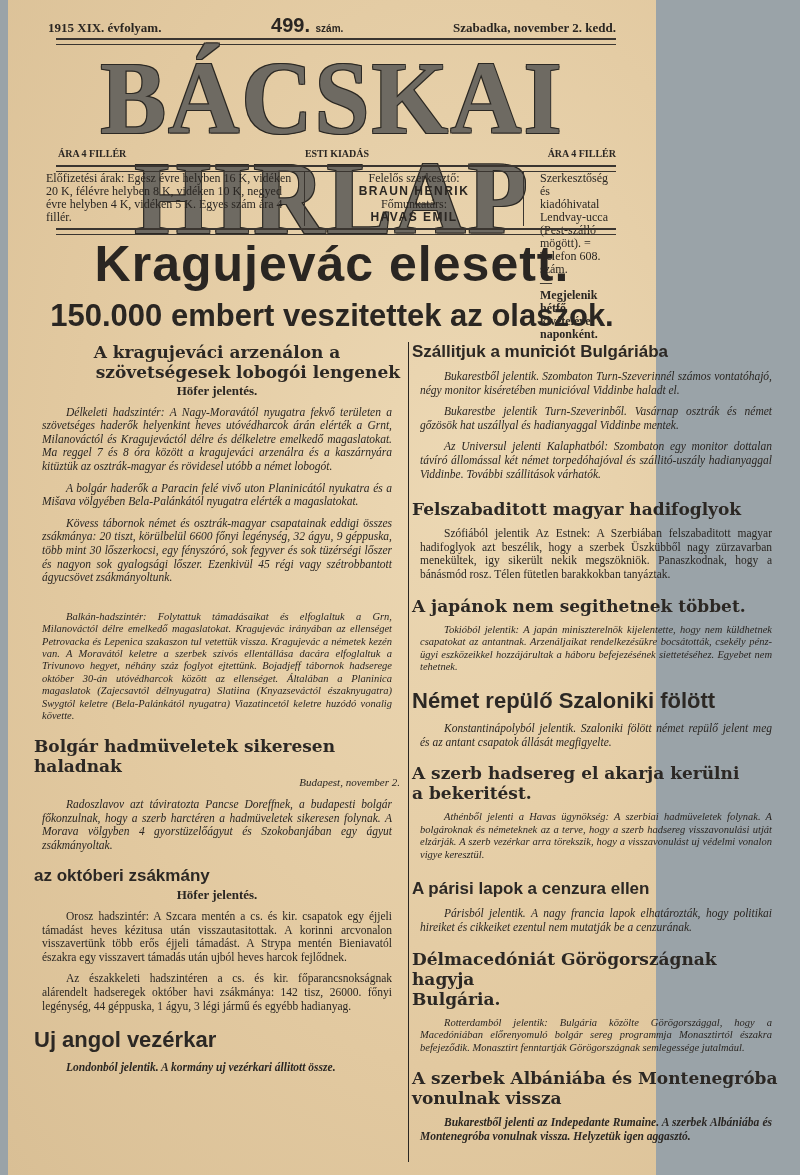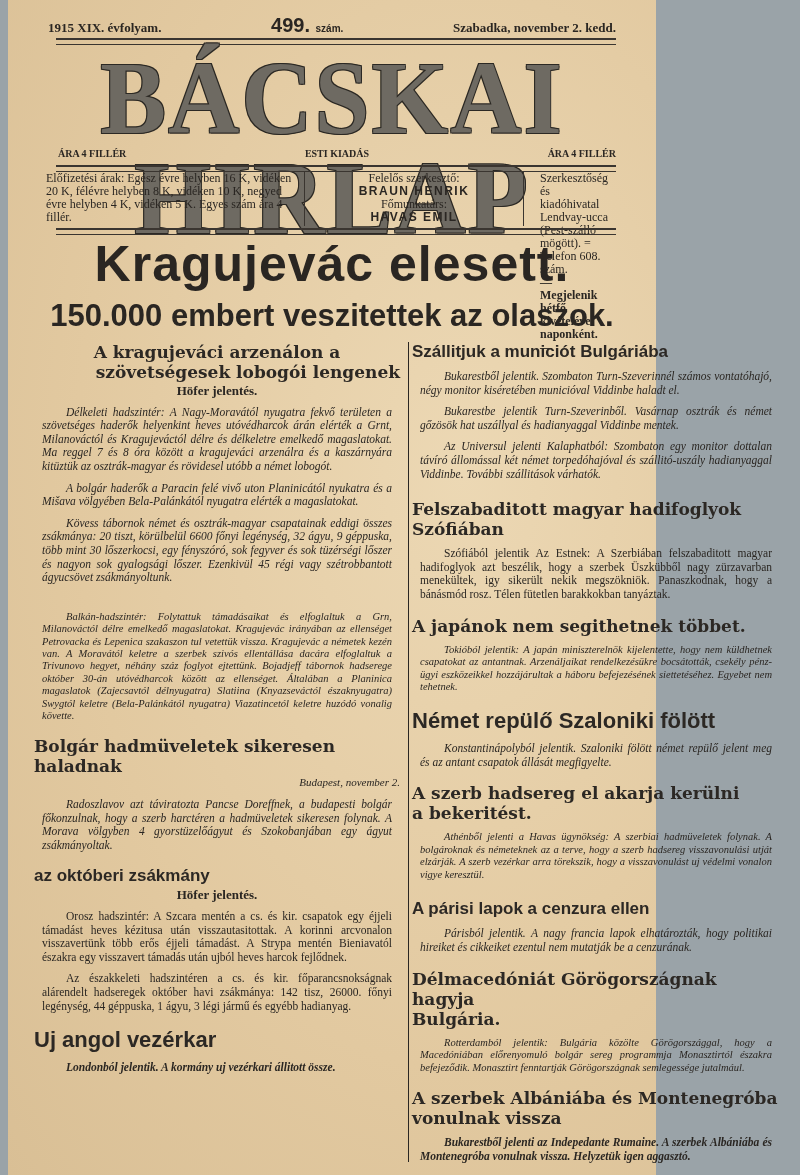--- a/index.html
+++ b/index.html
@@ -135,21 +135,20 @@
     <p class="it" style="font-weight:bold">Londonból jelentik. A kormány uj vezérkari állitott össze.</p>
   </div>
 
   <div class="col right">
     <div class="h l sans">Szállitjuk a municiót Bulgáriába</div>
     <p class="it">Bukarestből jelentik. Szombaton Turn-Szeverinnél számos vontatóhajó, négy monitor kiséretében municióval Viddinbe haladt el.</p>
     <p class="it">Bukarestbe jelentik Turn-Szeverinből. Vasárnap osztrák és német gőzösök hat uszállyal és hadianyaggal Viddinbe mentek.</p>
     <p class="it">Az Universul jelenti Kalaphatból: Szombaton egy monitor dottalan távíró állomással két német torpedóhajóval és szállitó-uszály hadianyaggal Viddinbe. További szállitások várhatók.</p>
     <div class="gap2"></div>
     <div class="h l">Felszabaditott magyar hadifoglyok</div>
-    <div class="h l">Szófiában</div>
     <p>Szófiából jelentik Az Estnek: A Szerbiában felszabaditott magyar hadifoglyok azt beszélik, hogy a szerbek Üszkübből nagy zürzavarban menekültek, igy sikerült nekik megszökniök. Panaszkodnak, hogy a bánásmód rosz. Télen fütetlen barakkokban tanyáztak.</p>
     <div class="gap"></div>
     <div class="h l">A japánok nem segithetnek többet.</div>
     <p class="it" style="font-size:10.5px;line-height:12.6px">Tokióból jelentik: A japán miniszterelnök kijelentette, hogy nem küldhetnek csapatokat az antantnak. Arzenáljaikat rendelkezésükre bocsátották, csekély pénz-ügyi eszközeikkel hozzájárultak a háboru befejezésének siettetéséhez. Egyebet nem tehetnek.</p>
     <div class="gap"></div>
     <div class="h xl sans">Német repülő Szaloniki fölött</div>
     <p class="it">Konstantinápolyból jelentik. Szaloniki fölött német repülő jelent meg és az antant csapatok állását megfigyelte.</p>
     <div class="gap"></div>
     <div class="h l">A szerb hadsereg el akarja kerülni</div>
     <div class="h l">a bekeritést.</div>

